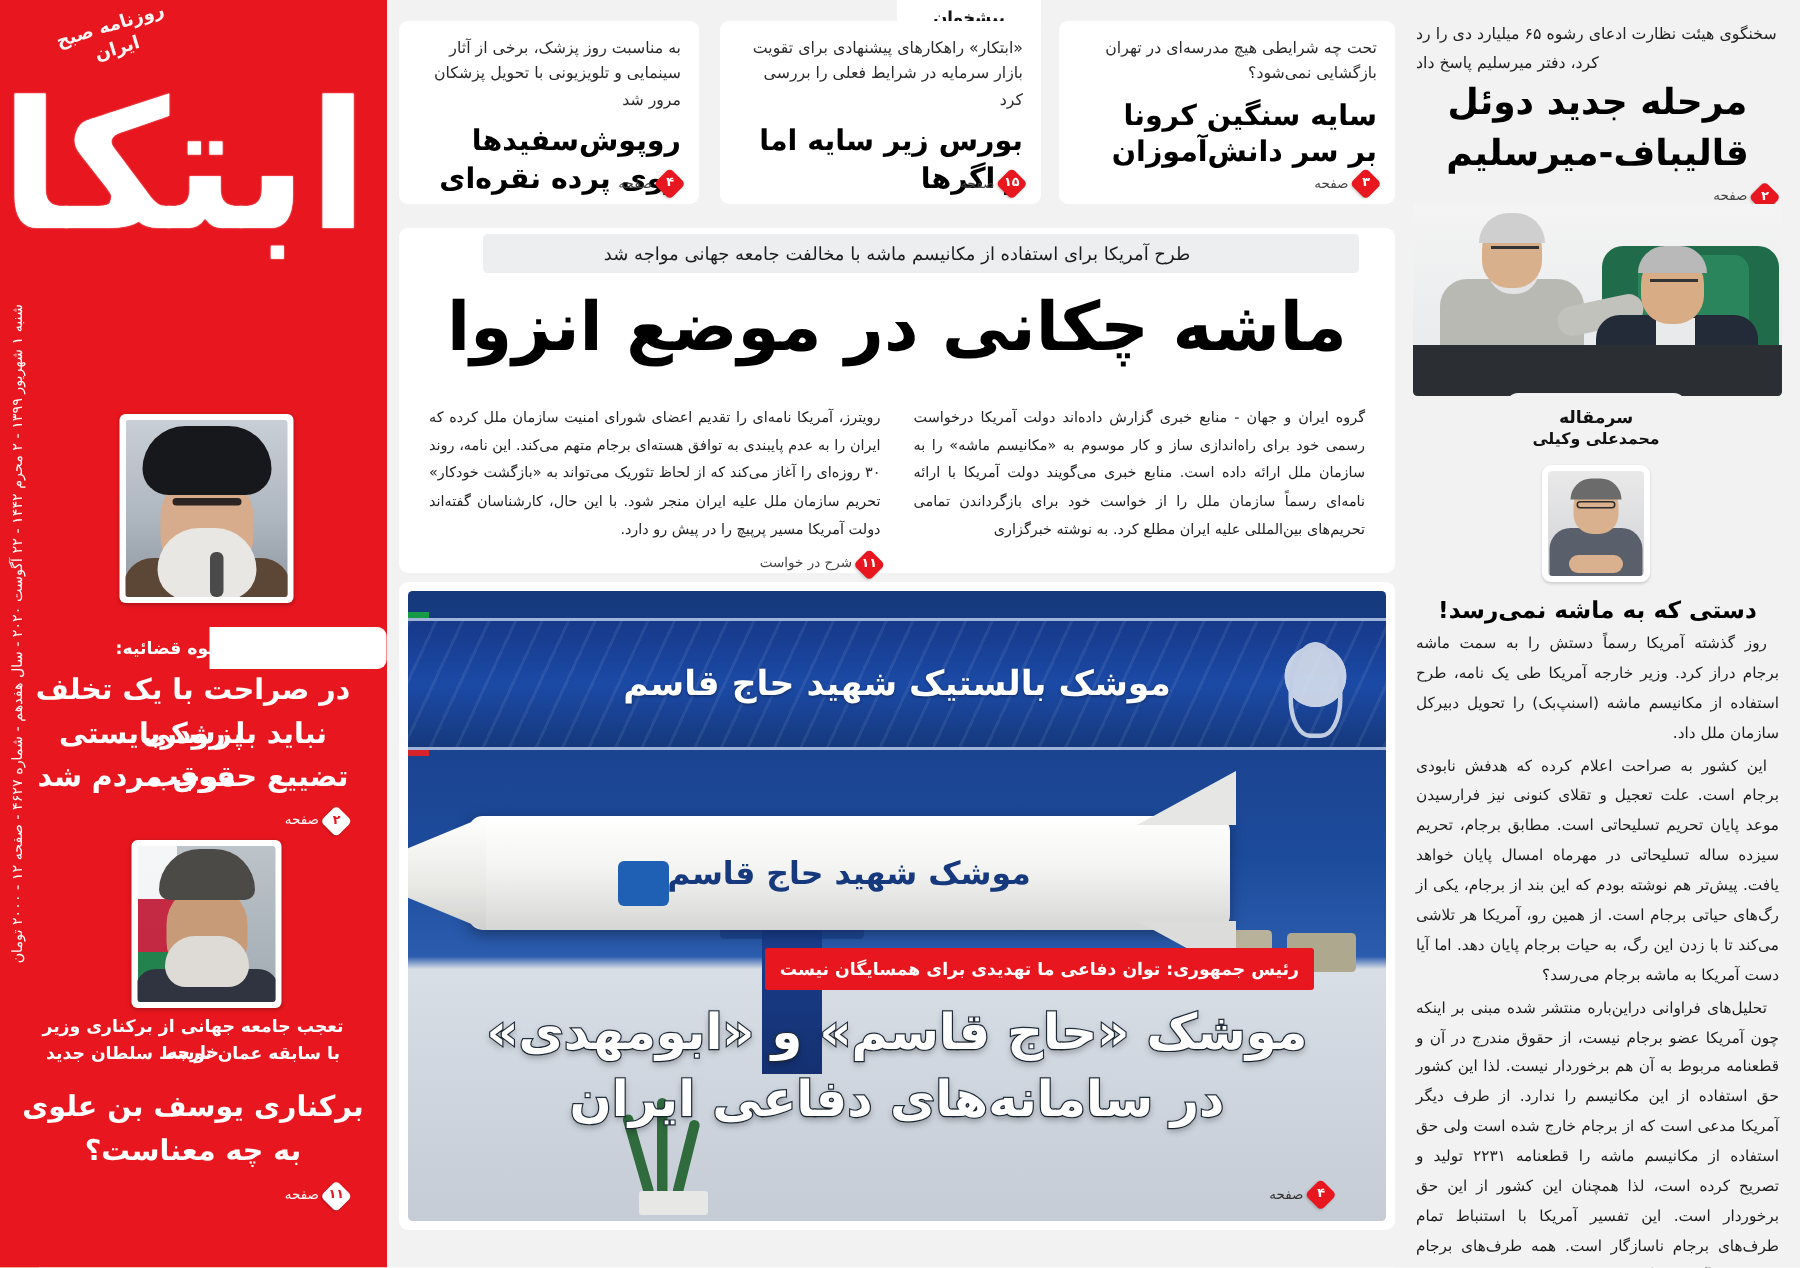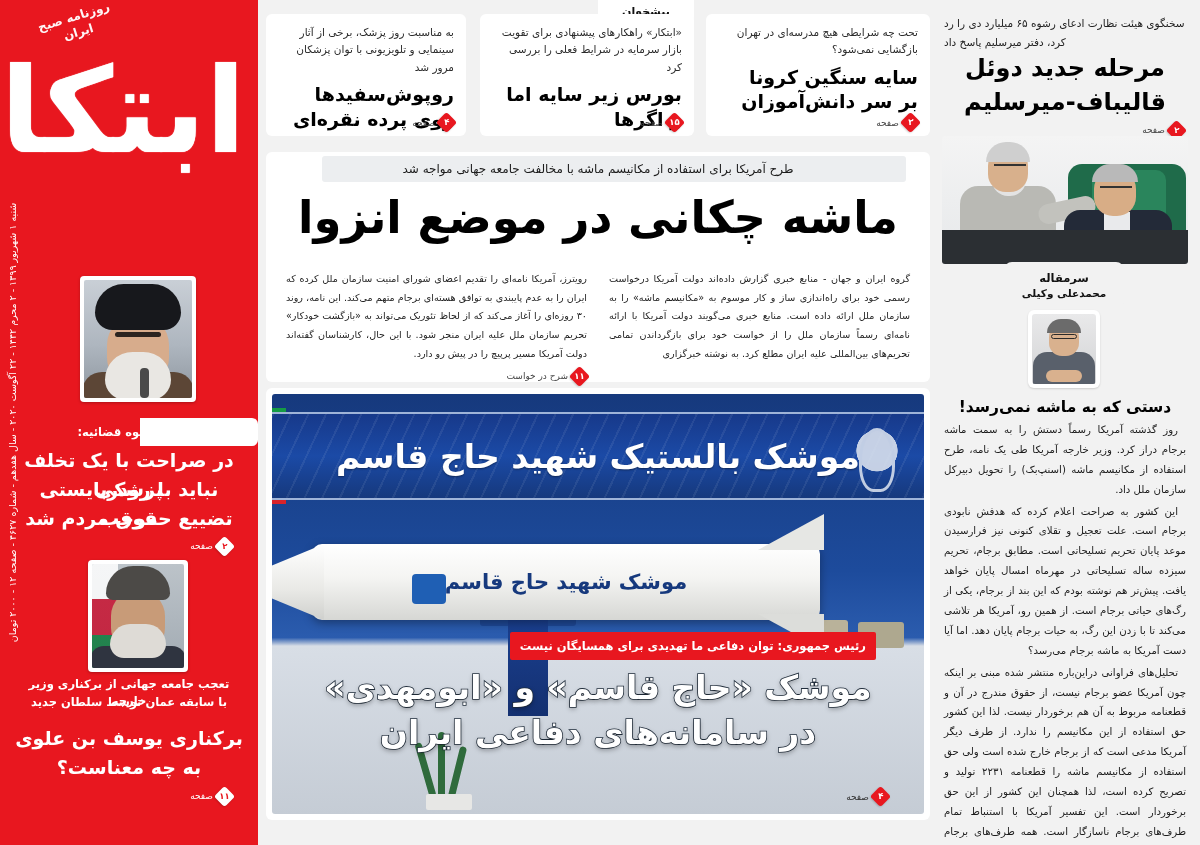--- a/index.html
+++ b/index.html
@@ -229,21 +229,21 @@
     border-top: 2px solid #9fb4d8;
     border-bottom: 2px solid #9fb4d8;
     display: flex; align-items: center; justify-content: center;
     direction: rtl;
   }
   .ph-banner::before {
     content:""; position:absolute; inset:0;
     background: repeating-linear-gradient(115deg, rgba(255,255,255,.07) 0 2px, transparent 2px 16px);
   }
   .ph-banner-text {
-    color: #ffffff; font-size: 33px; font-weight: bold;
+    color: #ffffff; font-size: 23px; font-weight: bold;
     letter-spacing: -.5px; text-shadow: 0 1px 2px rgba(0,0,0,.4);
     position: relative; z-index: 2;
   }
   .ph-emblem {
     position: absolute; right: 20px; top: 8px; width: 54px; height: 72px; z-index:2;
     background: radial-gradient(circle at 50% 40%, #e3e9f2 0 40%, transparent 41%);
     opacity: .85;
   }
   .ph-emblem::after{
     content:""; position:absolute; left:50%; top:6px; transform:translateX(-50%);
@@ -478,21 +478,21 @@
       <span class="pagebadge">
         <span class="diamond">
             <span>۱۵</span>
           </span>
         <span class="lbl">صفحه</span>
       </span>
     </div>
   </div>
 
   <div class="teaser" id="teaser-doctors">
-    <div class="lede">به مناسبت روز پزشک، برخی از آثار سینمایی و تلویزیونی با توان پزشکان مرور شد</div>
+    <div class="lede">به مناسبت روز پزشک، برخی از آثار سینمایی و تلویزیونی با تحویل پزشکان مرور شد</div>
     <div class="hl">روپوش‌سفیدها</div>
     <div class="hl" style="margin-top:0;">روی پرده نقره‌ای</div>
     <div class="badge-row">
       <span class="pagebadge">
         <span class="diamond">
             <span>۴</span>
           </span>
         <span class="lbl">صفحه</span>
       </span>
     </div>

